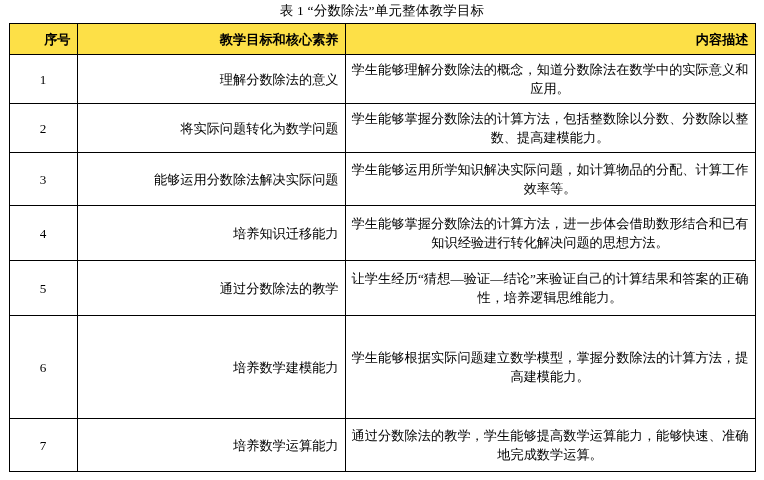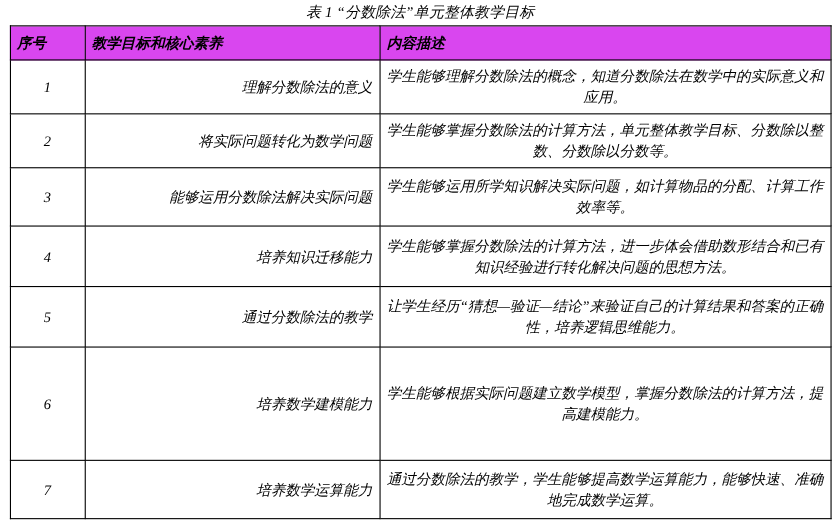--- a/index.html
+++ b/index.html
@@ -13,21 +13,20 @@
     font-family: "Liberation Serif", "DejaVu Serif", serif;
     color: #000000;
     overflow: hidden;
   }
   .page {
     width: 764px;
     height: 480px;
     position: relative;
     box-sizing: border-box;
     padding: 0;
-    font-style: italic;
   }
   .table-caption {
     text-align: center;
     font-size: 13.5px;
     line-height: 18px;
     padding-top: 2px;
     padding-bottom: 3px;
     font-family: "Liberation Serif", "DejaVu Serif", serif;
     letter-spacing: 0.2px;
   }
@@ -39,23 +38,23 @@
     border: 1.5px solid #000;
   }
   table.goals td, table.goals th {
     border: 1px solid #000000;
     padding: 4px 6px;
     font-size: 13.2px;
     line-height: 19px;
     vertical-align: middle;
   }
   thead th {
-    background: #d946ef;
+    background: #fde047;
     font-weight: bold;
-    text-align: left;
+    text-align: right;
     height: 22px;
     padding: 3px 4px;
     font-size: 13.5px;
   }
   col.c-idx { width: 68px; }
   col.c-goal { width: 268px; }
   col.c-desc { width: 410px; }
 
   td.idx {
     text-align: center;
@@ -101,21 +100,21 @@
     </thead>
     <tbody>
       <tr class="r1">
         <td class="idx">1</td>
         <td class="goal">理解分数除法的意义</td>
         <td class="desc">学生能够理解分数除法的概念，知道分数除法在数学中的实际意义和应用。</td>
       </tr>
       <tr class="r2">
         <td class="idx">2</td>
         <td class="goal">将实际问题转化为数学问题</td>
-        <td class="desc">学生能够掌握分数除法的计算方法，单元整体教学目标、分数除以整数、分数除以分数等。</td>
+        <td class="desc">学生能够掌握分数除法的计算方法，包括整数除以分数、分数除以整数、提高建模能力。</td>
       </tr>
       <tr class="r3">
         <td class="idx">3</td>
         <td class="goal">能够运用分数除法解决实际问题</td>
         <td class="desc">学生能够运用所学知识解决实际问题，如计算物品的分配、计算工作效率等。</td>
       </tr>
       <tr class="r4">
         <td class="idx">4</td>
         <td class="goal">培养知识迁移能力</td>
         <td class="desc">学生能够掌握分数除法的计算方法，进一步体会借助数形结合和已有知识经验进行转化解决问题的思想方法。</td>

